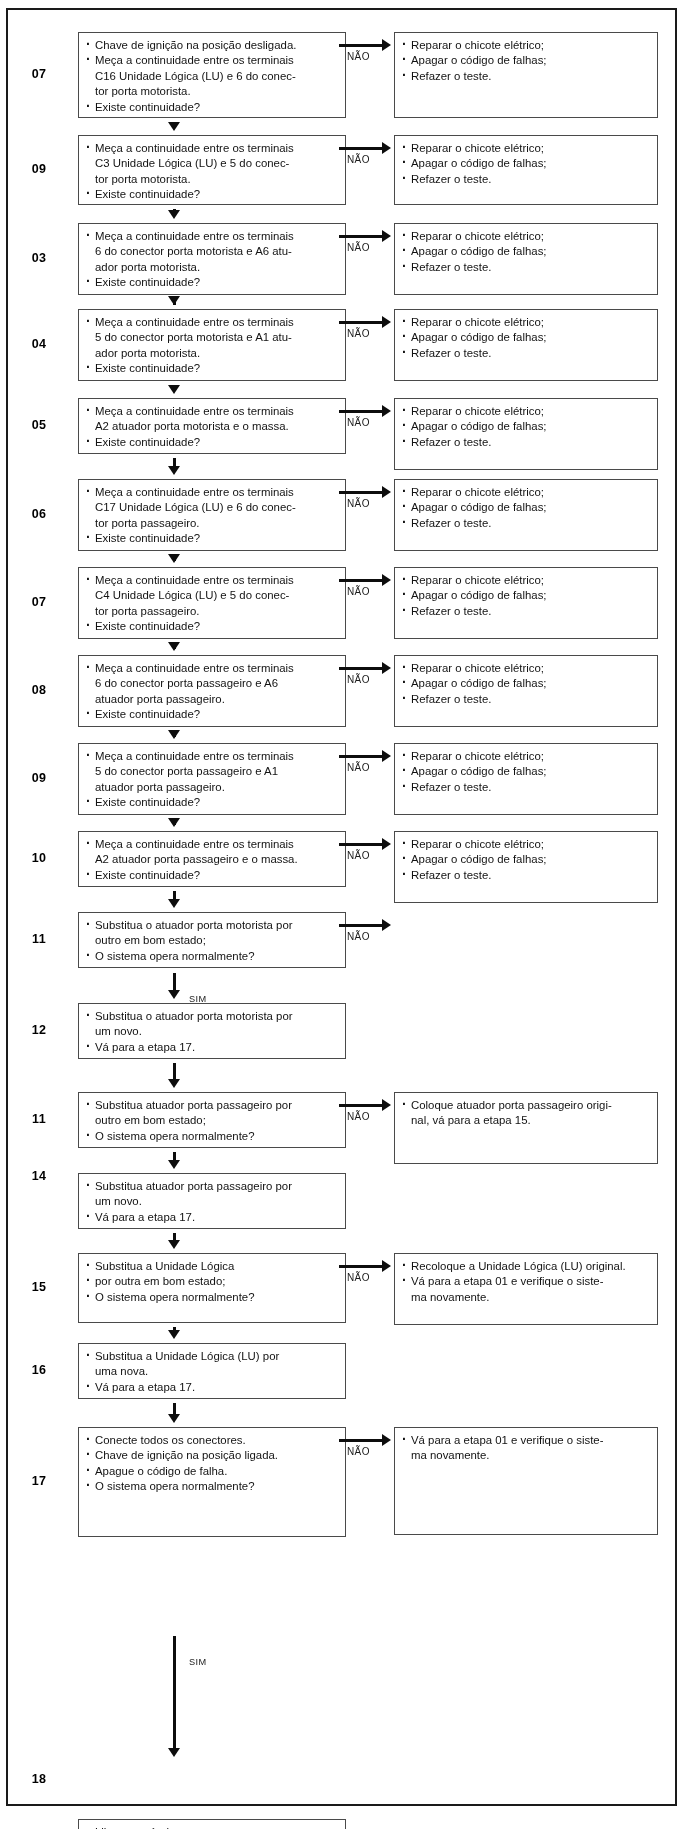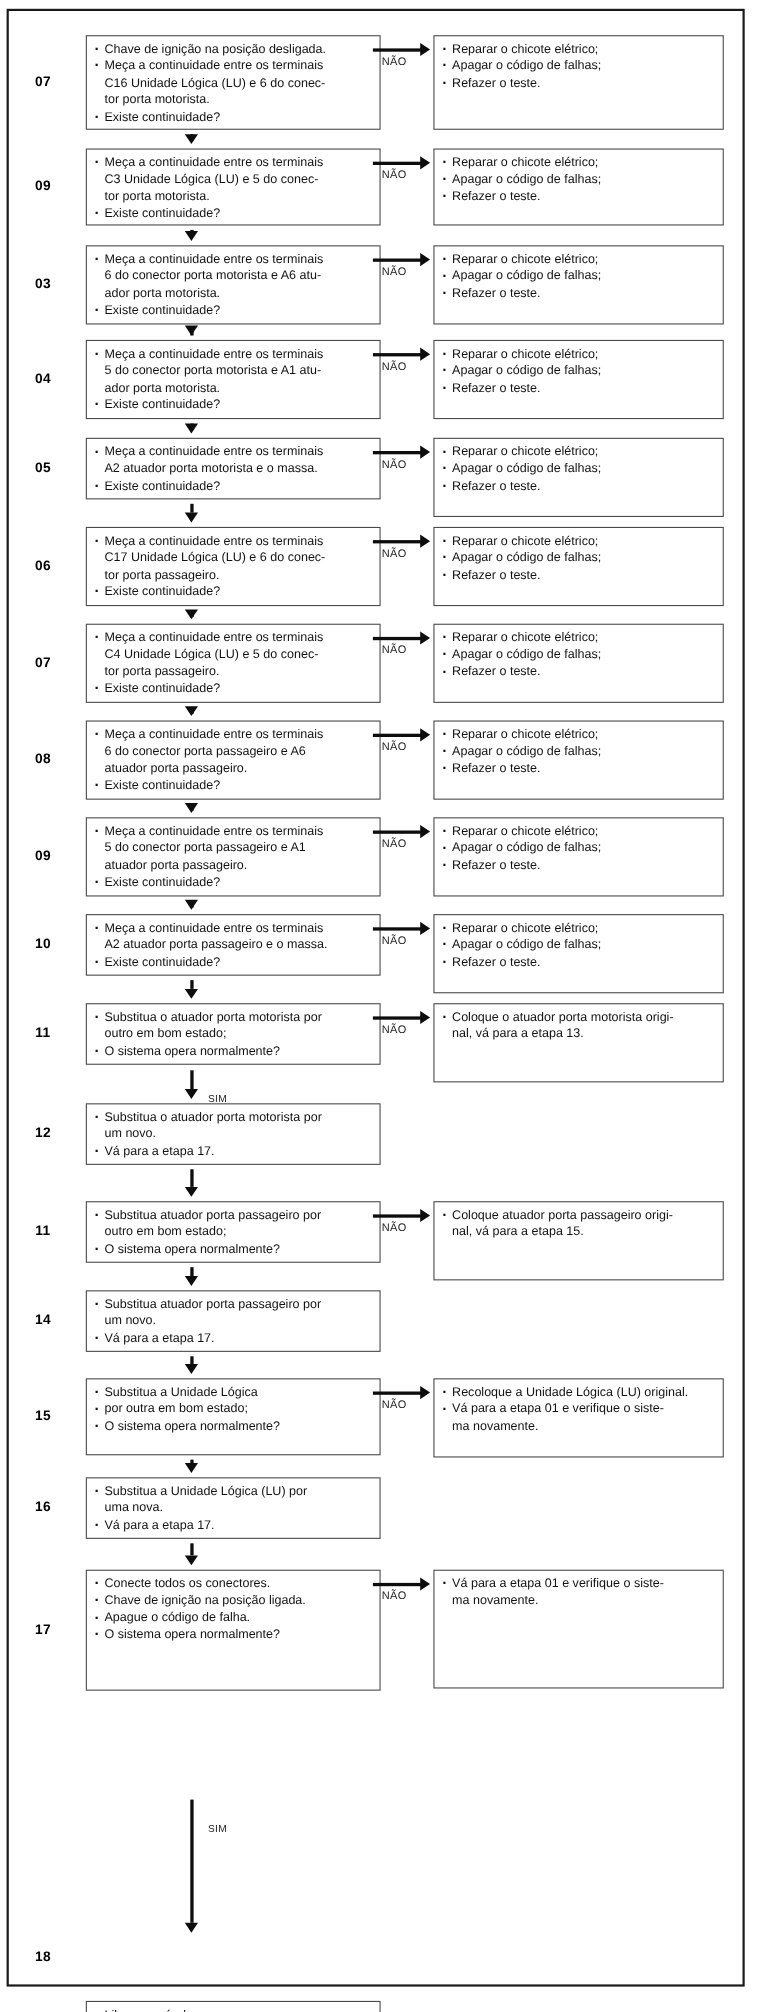--- a/index.html
+++ b/index.html
@@ -332,26 +332,20 @@
     <div class="box left" style="top: 902px; height: 56px;">
       <ul class="bl">
         <li>Substitua o atuador porta motorista por
 outro em bom estado;</li>
         <li>O sistema opera normalmente?</li>
       </ul>
     </div>
     <div class="hconn" style="top: 914px;"></div>
     <div class="hhead" style="top: 909px;"></div>
     <div class="hlabel" style="top: 921px;">NÃO</div>
-    <div class="box right" style="top: 902px; height: 72px;">
-      <ul class="bl">
-        <li>Coloque o atuador porta motorista origi-
-nal, vá para a etapa 13.</li>
-      </ul>
-    </div>
     <div class="vconn" style="top: 962.5px; height: 17.5px;"></div>
     <div class="vhead" style="top: 980px;"></div>
     <div class="vlabel" style="top: 963.5px;">SIM</div>
     <div class="num" style="top: 1013px;">12</div>
     <div class="box left" style="top: 993px; height: 56px;">
       <ul class="bl">
         <li>Substitua o atuador porta motorista por
 um novo.</li>
         <li>Vá para a etapa 17.</li>
       </ul>
@@ -371,21 +365,21 @@
     <div class="hlabel" style="top: 1101px;">NÃO</div>
     <div class="box right" style="top: 1082px; height: 72px;">
       <ul class="bl">
         <li>Coloque atuador porta passageiro origi-
 nal, vá para a etapa 15.</li>
       </ul>
     </div>
     <div class="vconn" style="top: 1142px; height: 8px;"></div>
     <div class="vhead" style="top: 1150px;"></div>
     <div class="vlabel" style="top: 1143px;">SIM</div>
-    <div class="num" style="top: 1183px;">14</div>
+    <div class="num" style="top: 1159px;">14</div>
     <div class="box left" style="top: 1163px; height: 56px;">
       <ul class="bl">
         <li>Substitua atuador porta passageiro por
 um novo.</li>
         <li>Vá para a etapa 17.</li>
       </ul>
     </div>
     <div class="vconn" style="top: 1223px; height: 7px;"></div>
     <div class="vhead" style="top: 1230px;"></div>
     <div class="num" style="top: 1270px;">15</div>

